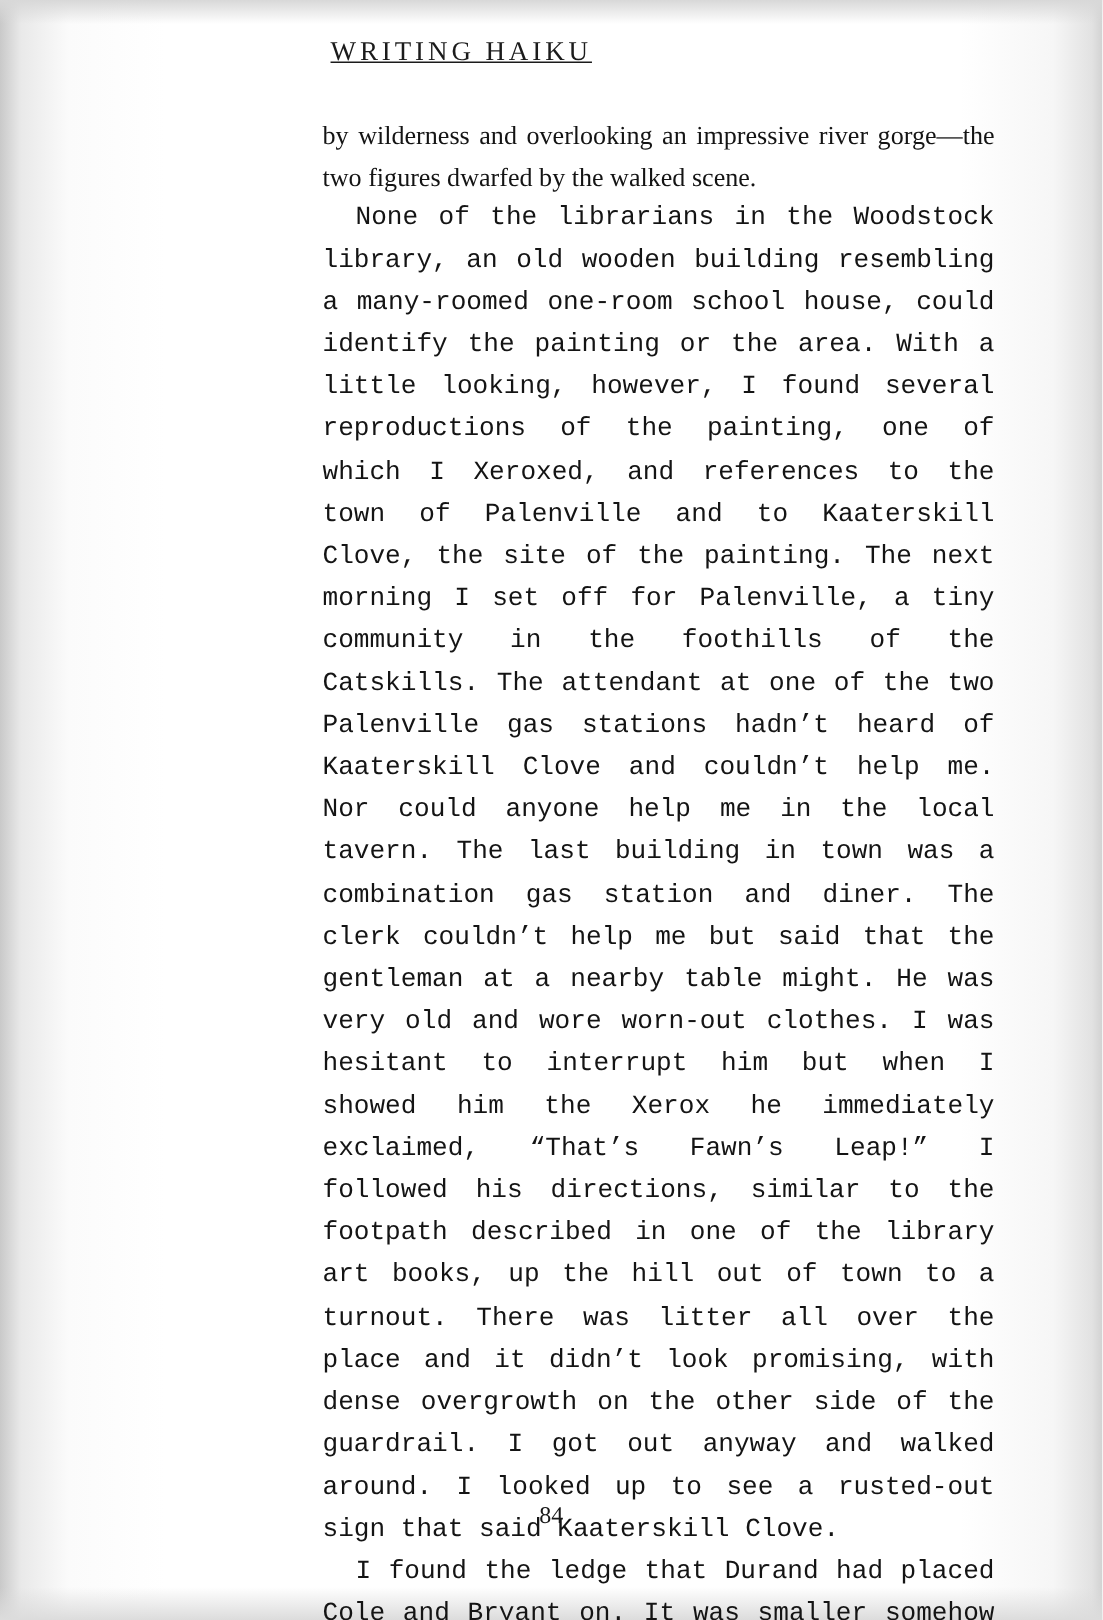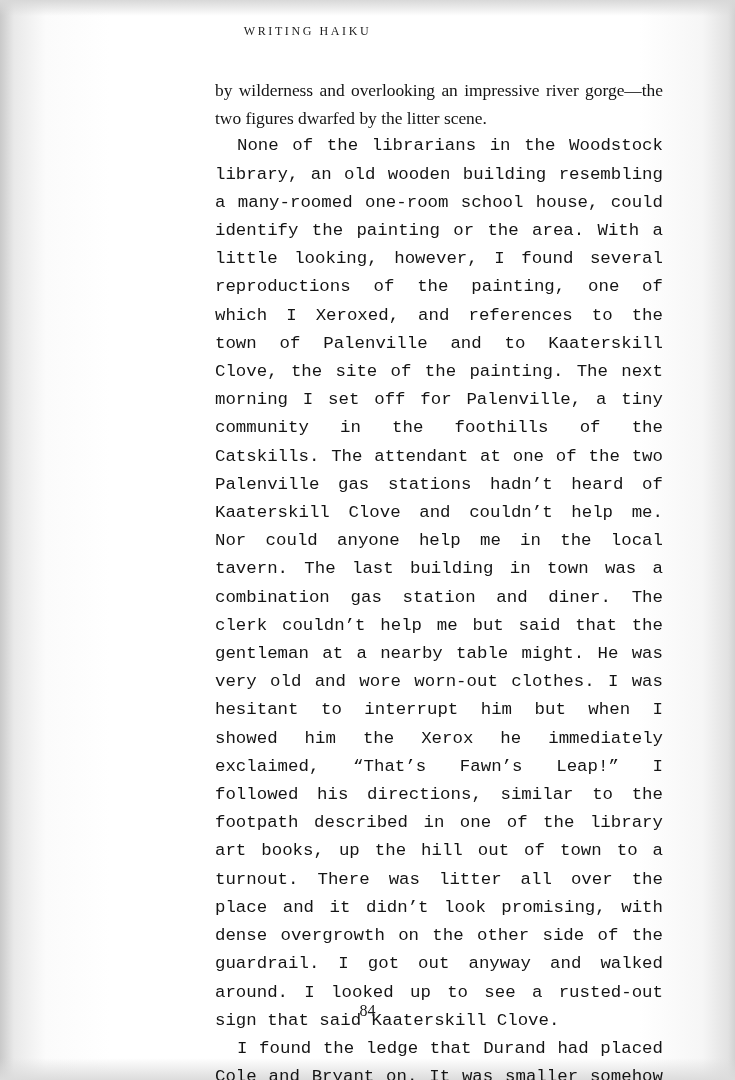--- a/index.html
+++ b/index.html
@@ -40,26 +40,27 @@
     background: linear-gradient(to top, #dcdcdc, rgba(255,255,255,0));
     pointer-events: none;
   }
 
   .running-head {
     position: absolute;
     top: 24px;
     left: 0;
     width: 615px;
     text-align: center;
-    font-size: 12px;
+    font-size: 18px;
     letter-spacing: 2.6px;
     color: #1b1b1b;
     font-family: "Liberation Serif", serif;
     font-variant: small-caps;
     text-transform: uppercase;
+    text-decoration: underline;
   }
 
   .text-block {
     position: absolute;
     top: 76px;
     left: 215px;
     width: 448px;
     font-size: 17.4px;
     line-height: 28.2px;
     text-align: justify;
@@ -88,20 +89,20 @@
   }
 </style>
 </head>
 <body>
 
 <div class="page">
 
   <div class="running-head">Writing Haiku</div>
 
   <div class="text-block">
-    <p>by wilderness and overlooking an impressive river gorge—the two figures dwarfed by the litter scene.</p>
+    <p>by wilderness and overlooking an impressive river gorge—the two figures dwarfed by the walked scene.</p>
     <p class="indent">None of the librarians in the Woodstock library, an old wooden building resembling a many-roomed one-room school house, could identify the painting or the area. With a little looking, however, I found several reproductions of the painting, one of which I Xeroxed, and references to the town of Palenville and to Kaaterskill Clove, the site of the painting. The next morning I set off for Palenville, a tiny community in the foothills of the Catskills. The attendant at one of the two Palenville gas stations hadn’t heard of Kaaterskill Clove and couldn’t help me. Nor could anyone help me in the local tavern. The last building in town was a combination gas station and diner. The clerk couldn’t help me but said that the gentleman at a nearby table might. He was very old and wore worn-out clothes. I was hesitant to interrupt him but when I showed him the Xerox he immediately exclaimed, “That’s Fawn’s Leap!” I followed his directions, similar to the footpath described in one of the library art books, up the hill out of town to a turnout. There was litter all over the place and it didn’t look promising, with dense overgrowth on the other side of the guardrail. I got out anyway and walked around. I looked up to see a rusted-out sign that said Kaaterskill Clove.</p>
     <p class="indent">I found the ledge that Durand had placed Cole and Bryant on. It was smaller somehow and overgrown with saplings. The gorge was much less impressive than in the painting. Nor could I see the low falls depicted there. But I confirmed that this was the spot by locating the place where Durand would have had to stand to get the perspective in the painting. The place was absolutely still, except for the chickadees playing in the one pine tree at the overlook’s edge and a lone</p>
   </div>
 
   <div class="folio">84</div>
 
 </div>
 
 </body></html>

